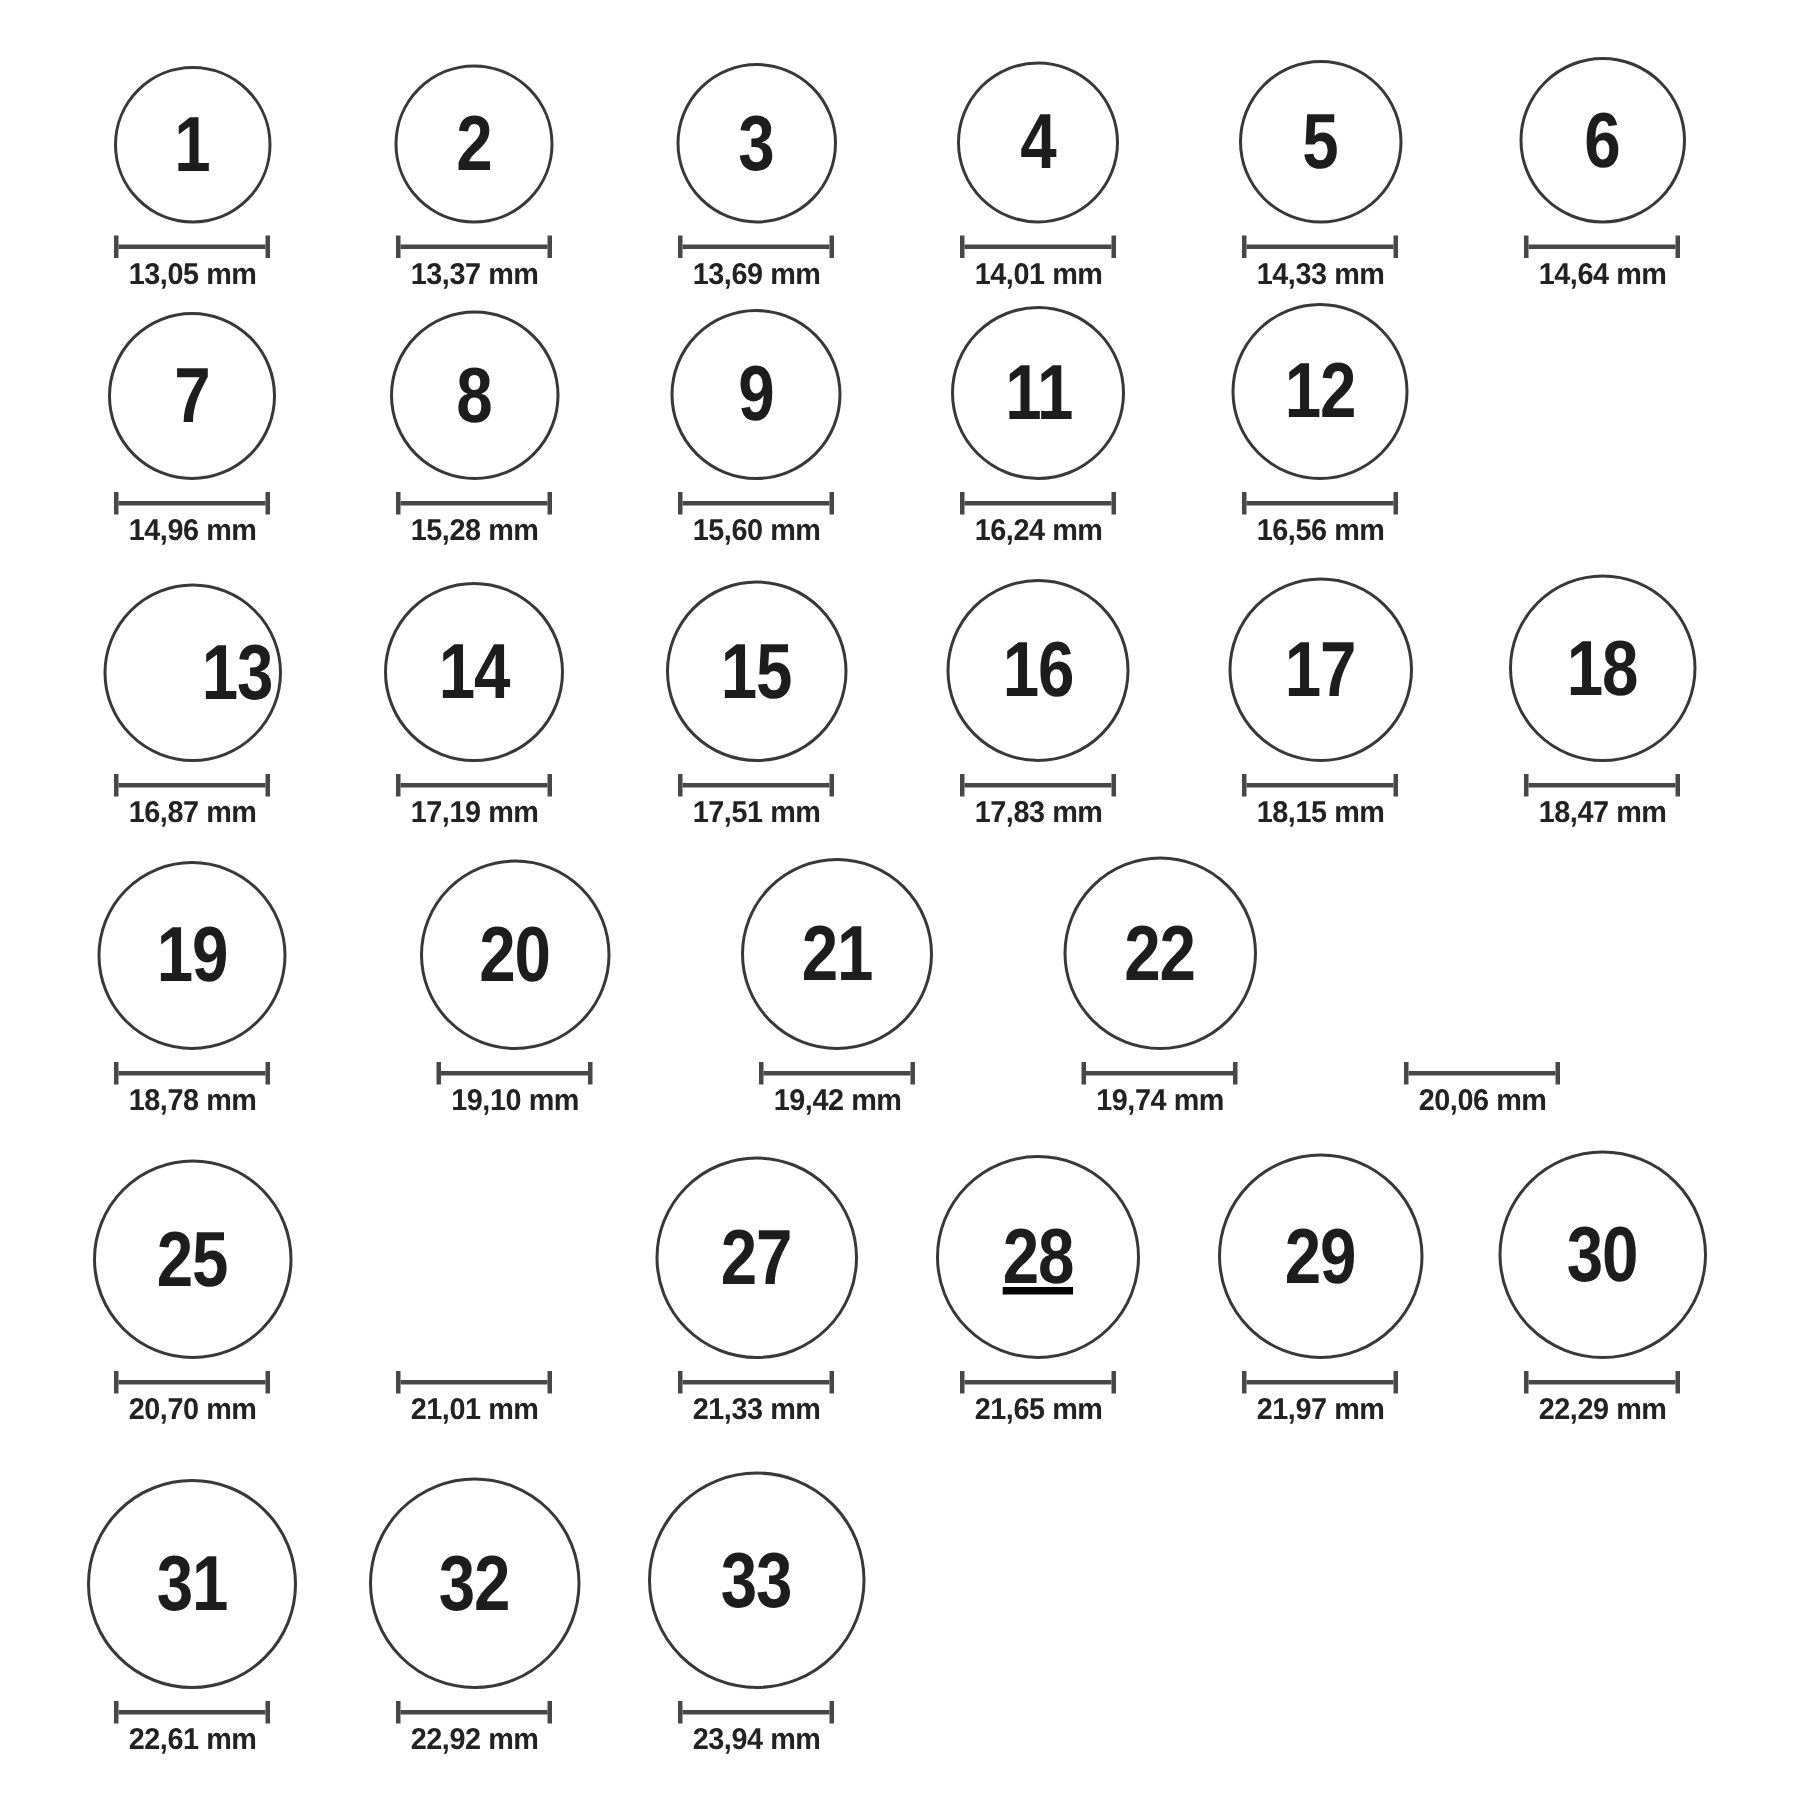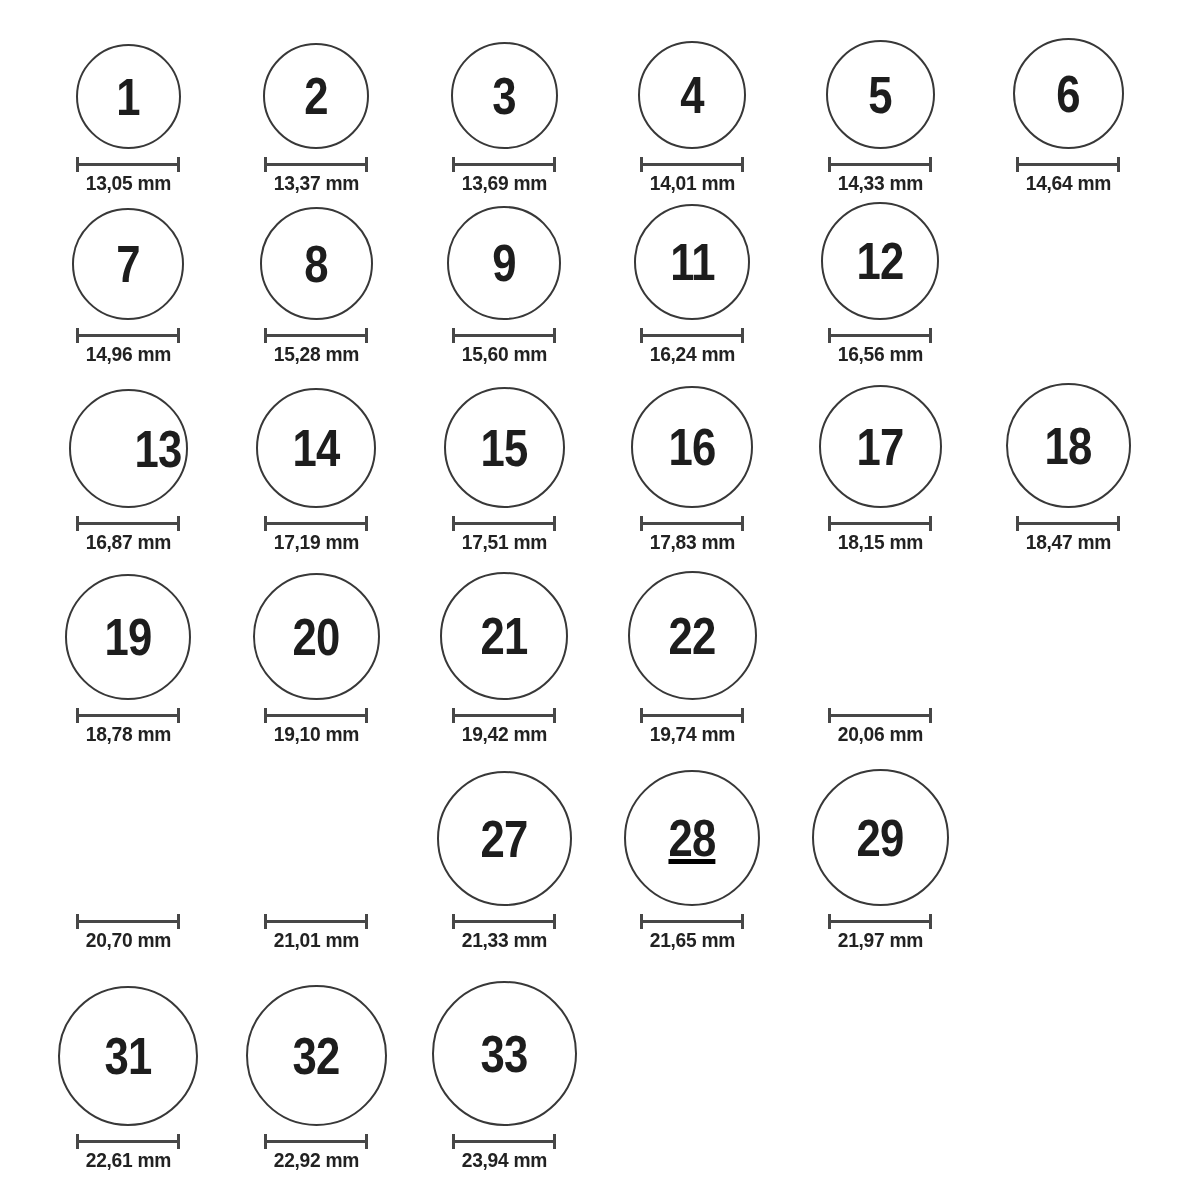--- a/index.html
+++ b/index.html
@@ -189,21 +189,21 @@
         <div class="dim-label">18,15 mm</div>
       </div>
       <div class="cell">
         <div class="circle" style="width: 125px; height: 125px;">
           <span class="num">18</span>
         </div>
         <div class="dim-line"></div>
         <div class="dim-label">18,47 mm</div>
       </div>
     </div>
-    <div class="row" style="height: 192px;">
+    <div class="row" style="height: 192px; gap: 27px;">
       <div class="cell">
         <div class="circle" style="width: 126px; height: 126px;">
           <span class="num">19</span>
         </div>
         <div class="dim-line"></div>
         <div class="dim-label">18,78 mm</div>
       </div>
       <div class="cell">
         <div class="circle" style="width: 127px; height: 127px;">
           <span class="num">20</span>
@@ -225,20 +225,23 @@
         <div class="dim-line"></div>
         <div class="dim-label">19,74 mm</div>
       </div>
       <div class="cell">
         <div class="dim-line"></div>
         <div class="dim-label">20,06 mm</div>
       </div>
     </div>
     <div class="row" style="height: 206px;">
       <div class="cell">
+        <div class="circle" style="width: 133px; height: 133px;">
+          <span class="num">25</span>
+        </div>
         <div class="dim-line"></div>
         <div class="dim-label">20,70 mm</div>
       </div>
       <div class="cell">
         <div class="dim-line"></div>
         <div class="dim-label">21,01 mm</div>
       </div>
       <div class="cell">
         <div class="circle" style="width: 135px; height: 135px;">
           <span class="num">27</span>
@@ -252,20 +255,27 @@
         </div>
         <div class="dim-line"></div>
         <div class="dim-label">21,65 mm</div>
       </div>
       <div class="cell">
         <div class="circle" style="width: 137px; height: 137px;">
           <span class="num">29</span>
         </div>
         <div class="dim-line"></div>
         <div class="dim-label">21,97 mm</div>
+      </div>
+      <div class="cell">
+        <div class="circle" style="width: 139px; height: 139px;">
+          <span class="num">30</span>
+        </div>
+        <div class="dim-line"></div>
+        <div class="dim-label">22,29 mm</div>
       </div>
     </div>
     <div class="row" style="height: 220px;">
       <div class="cell">
         <div class="circle" style="width: 140px; height: 140px;">
           <span class="num">31</span>
         </div>
         <div class="dim-line"></div>
         <div class="dim-label">22,61 mm</div>
       </div>

